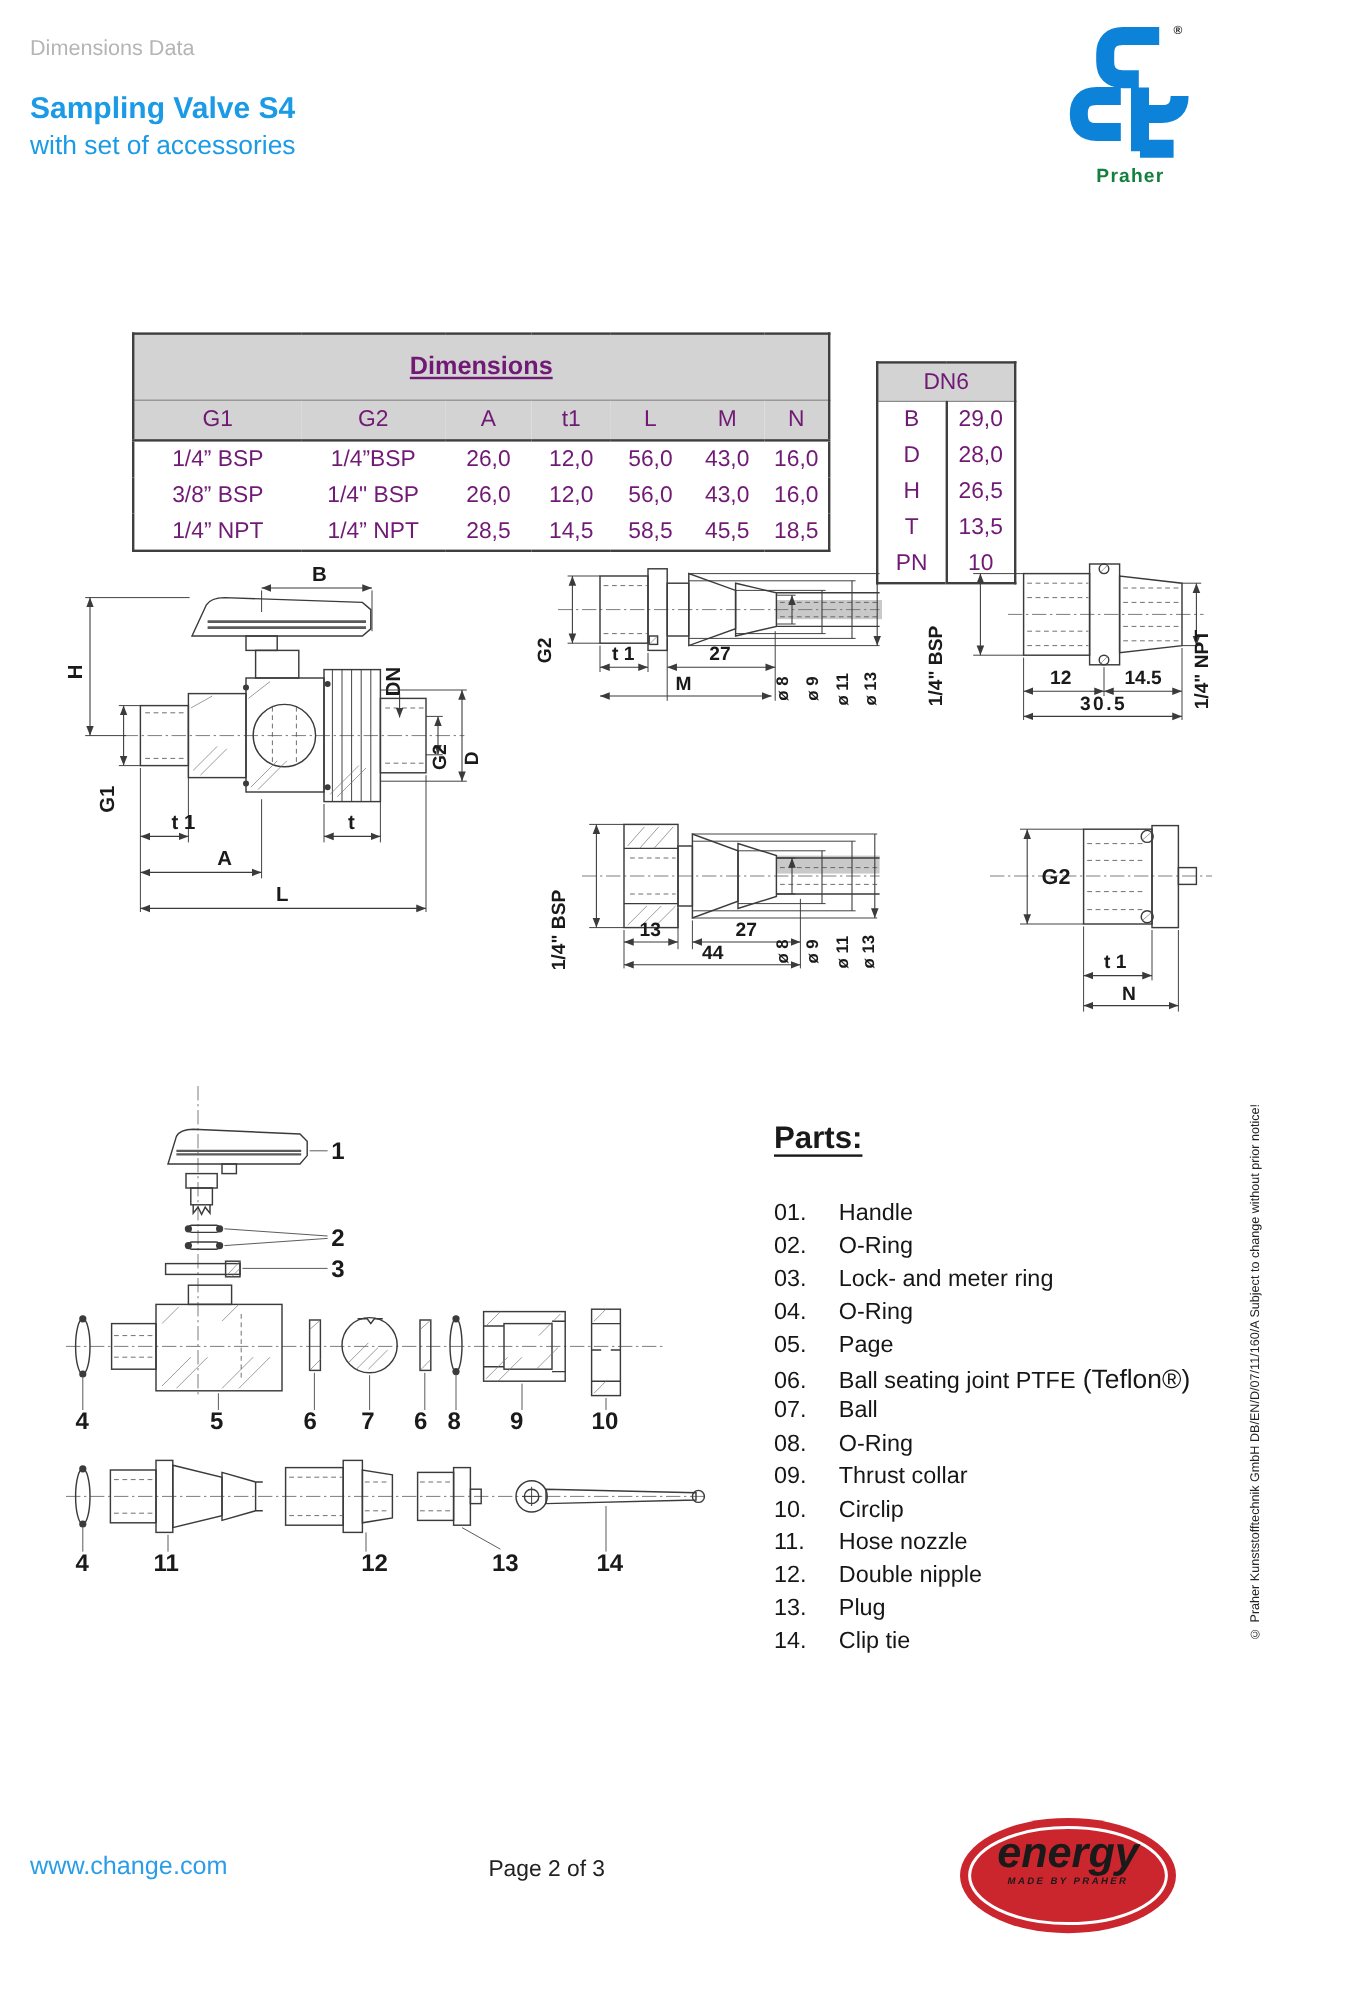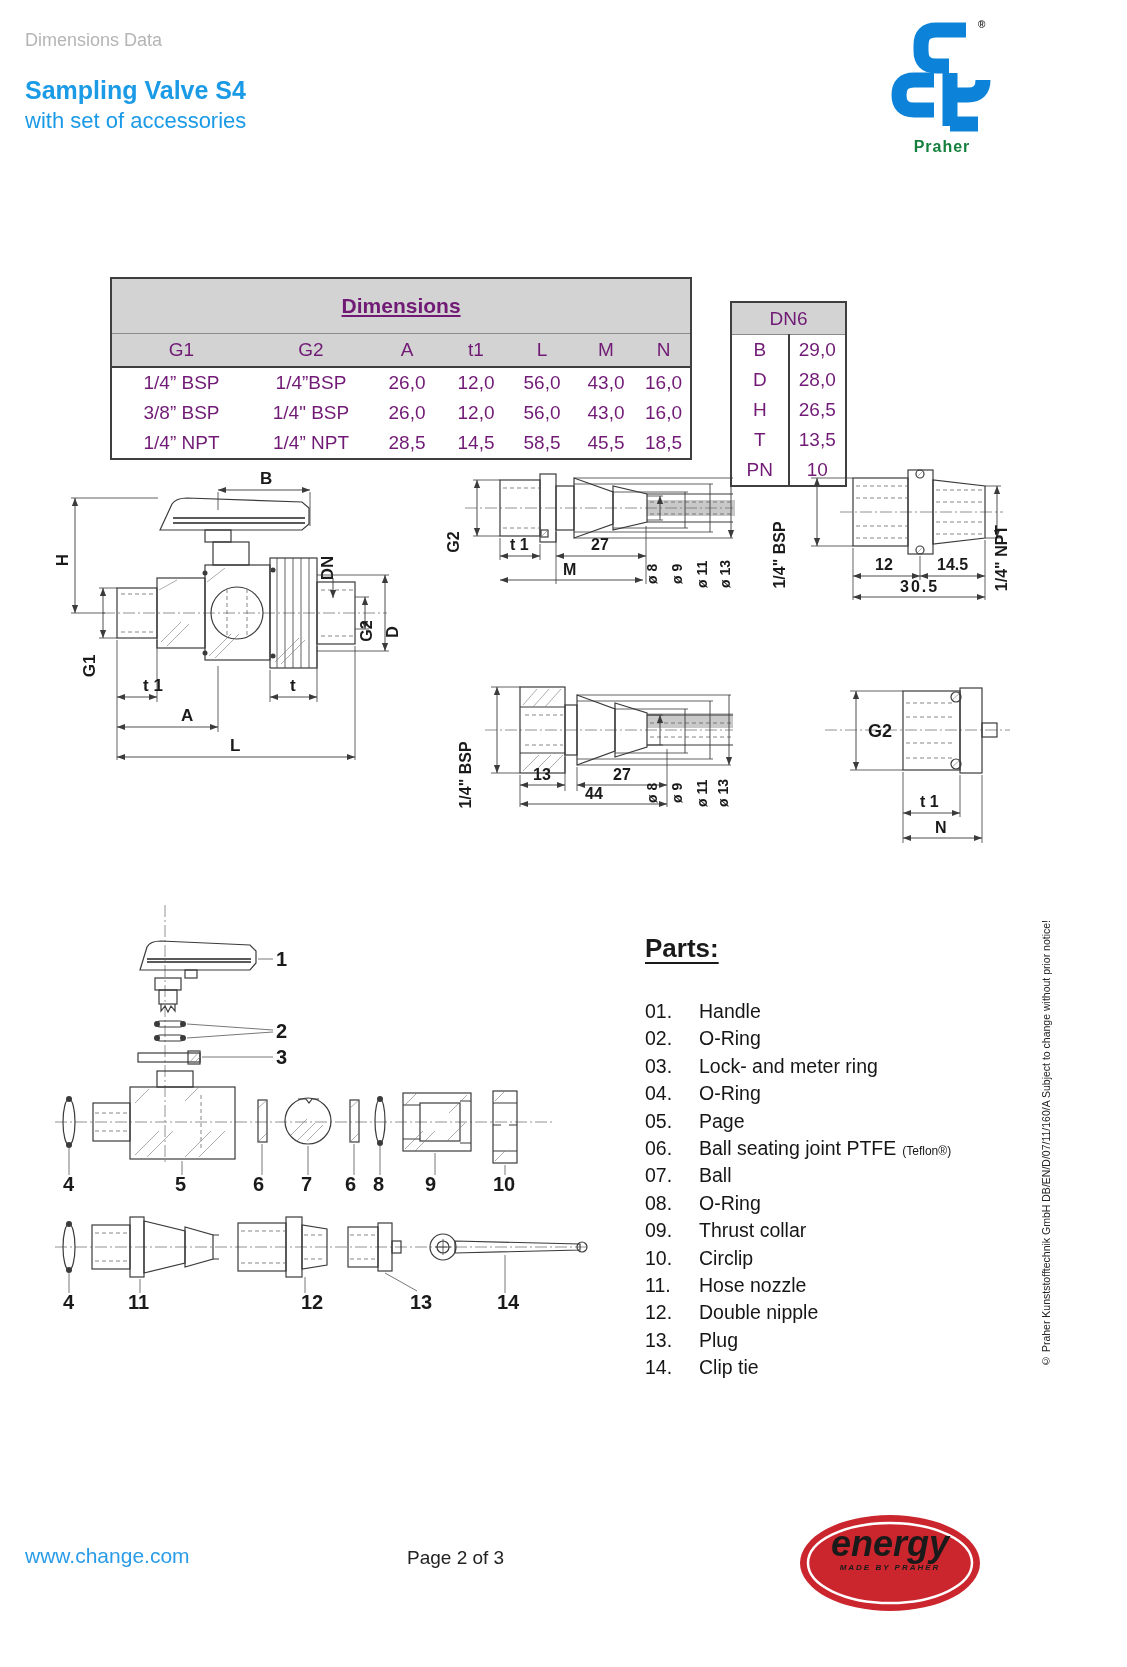--- a/index.html
+++ b/index.html
@@ -32,21 +32,21 @@
   .cl{stroke:#777;stroke-width:0.8;fill:none;stroke-dasharray:12 3 2 3;}
   .dash{stroke:#555;stroke-width:0.7;fill:none;stroke-dasharray:4 3;}
   .dim{stroke:#3b3b3b;stroke-width:0.9;fill:none;}
   .lead{stroke:#555;stroke-width:0.8;fill:none;}
   .dot{fill:#3b3b3b;}
   
   .parts-title{left:645px;top:933px;font-size:26px;font-weight:bold;text-decoration:underline;text-underline-offset:5px;}
   .parts{left:645px;top:1000px;font-size:19.5px;color:#161616;}
   .p-row{display:flex;height:27.4px;align-items:baseline;}
   .p-num{width:54px;}
-  .p-suffix{font-size:12px;margin-left:6px;}
+  .p-suffix{font-size:22px;margin-left:6px;}
   
   .side-note{left:1040px;top:905px;height:462px;writing-mode:vertical-rl;transform:rotate(180deg);
              font-size:10.5px;color:#222;white-space:nowrap;}
   .website{left:25px;top:1544px;font-size:21px;color:#2a9ce8;}
   .page-num{left:407px;top:1547px;font-size:19px;color:#222;}
 </style>
 </head>
 <body>
 
 <div class="page">

